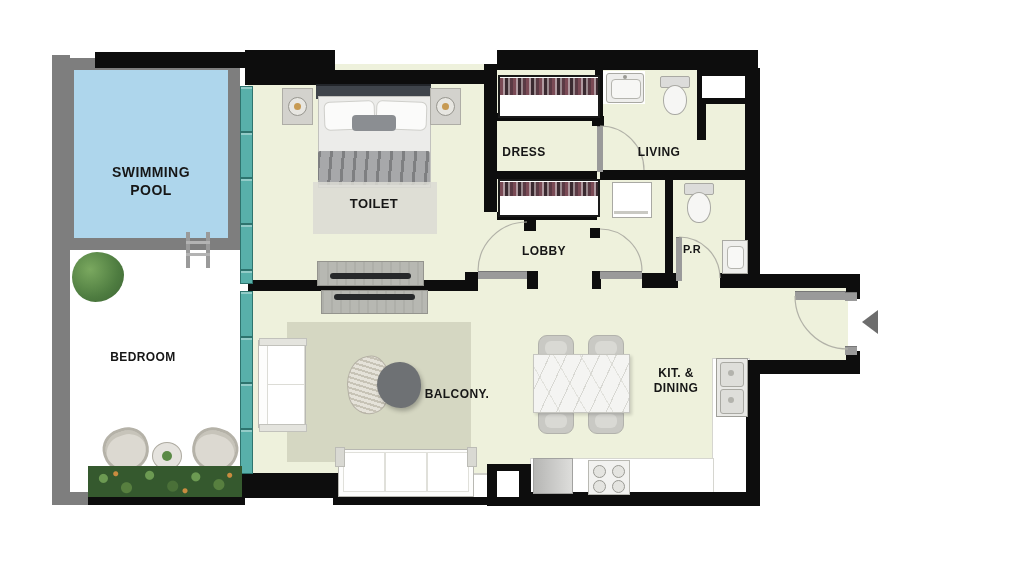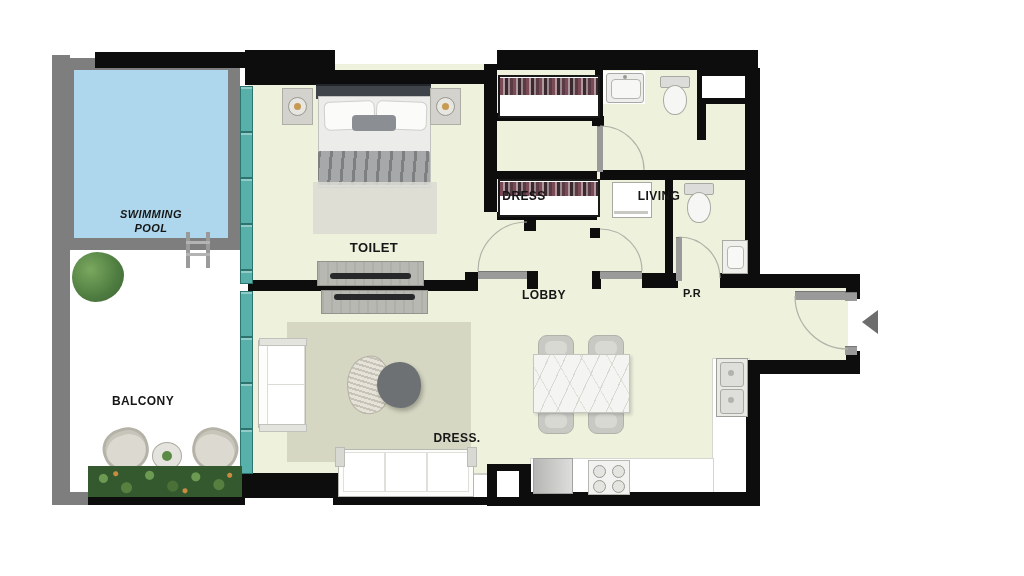--- a/index.html
+++ b/index.html
@@ -7,21 +7,21 @@
         font-family:"Liberation Sans",sans-serif;}
   .abs{position:absolute;}
   .wall{position:absolute;background:var(--wall,#0d0d0d);}
   .gwall{position:absolute;background:var(--gwall,#7e7e7e);}
   .floor{position:absolute;background:var(--floor,#eef1dc);}
   .whitebox{position:absolute;background:#ffffff;}
   .thresh{position:absolute;background:var(--thresh,#9a9a9a);border-top:1px solid #777;}
   .glass{position:absolute;background:var(--glass,#58b0aa);border:1px solid #2e746e;
          background-image:repeating-linear-gradient(180deg,rgba(255,255,255,.35) 0 2px,transparent 2px 44px,#2e746e 44px 46px);}
   .lbl{position:absolute;font-weight:bold;font-size:12px;color:#161616;text-align:center;
-       white-space:pre-line;letter-spacing:.4px;line-height:1.25;margin-top:44px;}
+       white-space:pre-line;letter-spacing:.4px;line-height:1.25;}
   .counter{position:absolute;background:#fff;border:1px solid #d6d6d0;}
   .fix{position:absolute;background:#fbfbfa;border:1px solid #a9a9a3;}
   svg.overlay{position:absolute;left:0;top:0;pointer-events:none;}
 </style>
 </head>
 <body>
 
 <div id="plan">
 
   <div class="floor" style="left:248px;top:64px;width:236px;height:227px;"></div>
@@ -211,23 +211,25 @@
   <svg class="overlay" width="1024" height="576" viewBox="0 0 1024 576">
     <path d="M478,271 A49,49 0 0 1 527,222" fill="none" stroke="#b2b2a8" stroke-width="1.2"></path>
     <path d="M600,229 A42,42 0 0 1 642,271" fill="none" stroke="#b2b2a8" stroke-width="1.2"></path>
     <path d="M600,126 A44,44 0 0 1 644,170" fill="none" stroke="#b2b2a8" stroke-width="1.2"></path>
     <path d="M679,237 A41,41 0 0 1 720,278" fill="none" stroke="#b2b2a8" stroke-width="1.2"></path>
     <path d="M795,296 A53,53 0 0 0 848,349" fill="none" stroke="#b2b2a8" stroke-width="1.2"></path>
   </svg>
   <div class="abs" style="left:862px;top:310px;width:0;height:0;
        border-top:12px solid transparent;border-bottom:12px solid transparent;border-right:16px solid var(--arrow,#6d6d6d);"></div>
 
-  <div class="lbl" style="left:91px;top:164px;width:120px;font-size:11px;font-style:italic;">SWIMMING
+  <div class="lbl" style="left:91px;top:164px;width:120px;font-size:14px;">SWIMMING
 POOL</div>
-  <div class="lbl" style="left:93px;top:350px;width:100px;">BALCONY</div>
+  <div class="lbl" style="left:93px;top:350px;width:100px;">BEDROOM</div>
   <div class="lbl" style="left:314px;top:196px;width:120px;font-size:13px;">TOILET</div>
   <div class="lbl" style="left:484px;top:145px;width:80px;">DRESS</div>
   <div class="lbl" style="left:609px;top:145px;width:100px;">LIVING</div>
   <div class="lbl" style="left:494px;top:244px;width:100px;">LOBBY</div>
   <div class="lbl" style="left:672px;top:243px;width:40px;font-size:11px;">P.R</div>
-  <div class="lbl" style="left:407px;top:387px;width:100px;">DRESS.</div>
+  <div class="lbl" style="left:407px;top:387px;width:100px;">BALCONY.</div>
+  <div class="lbl" style="left:626px;top:366px;width:100px;">KIT. &amp;
+DINING</div>
 
 </div>
 
 </body></html>

